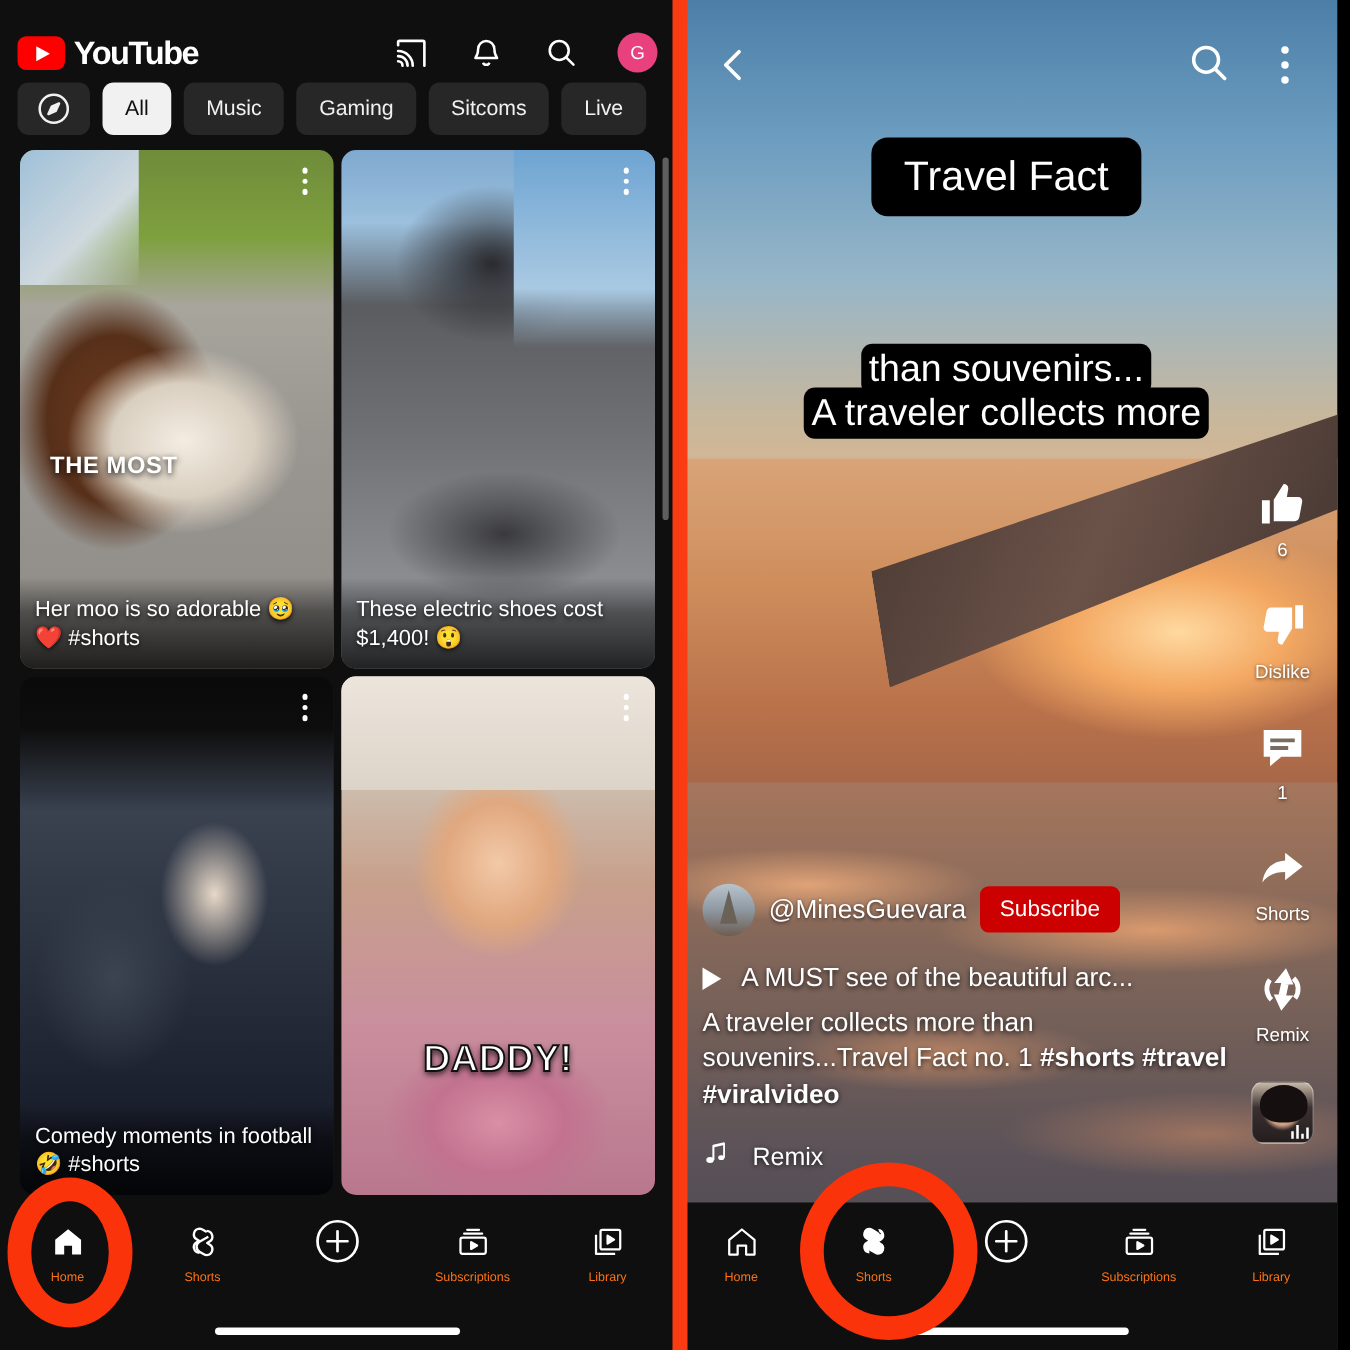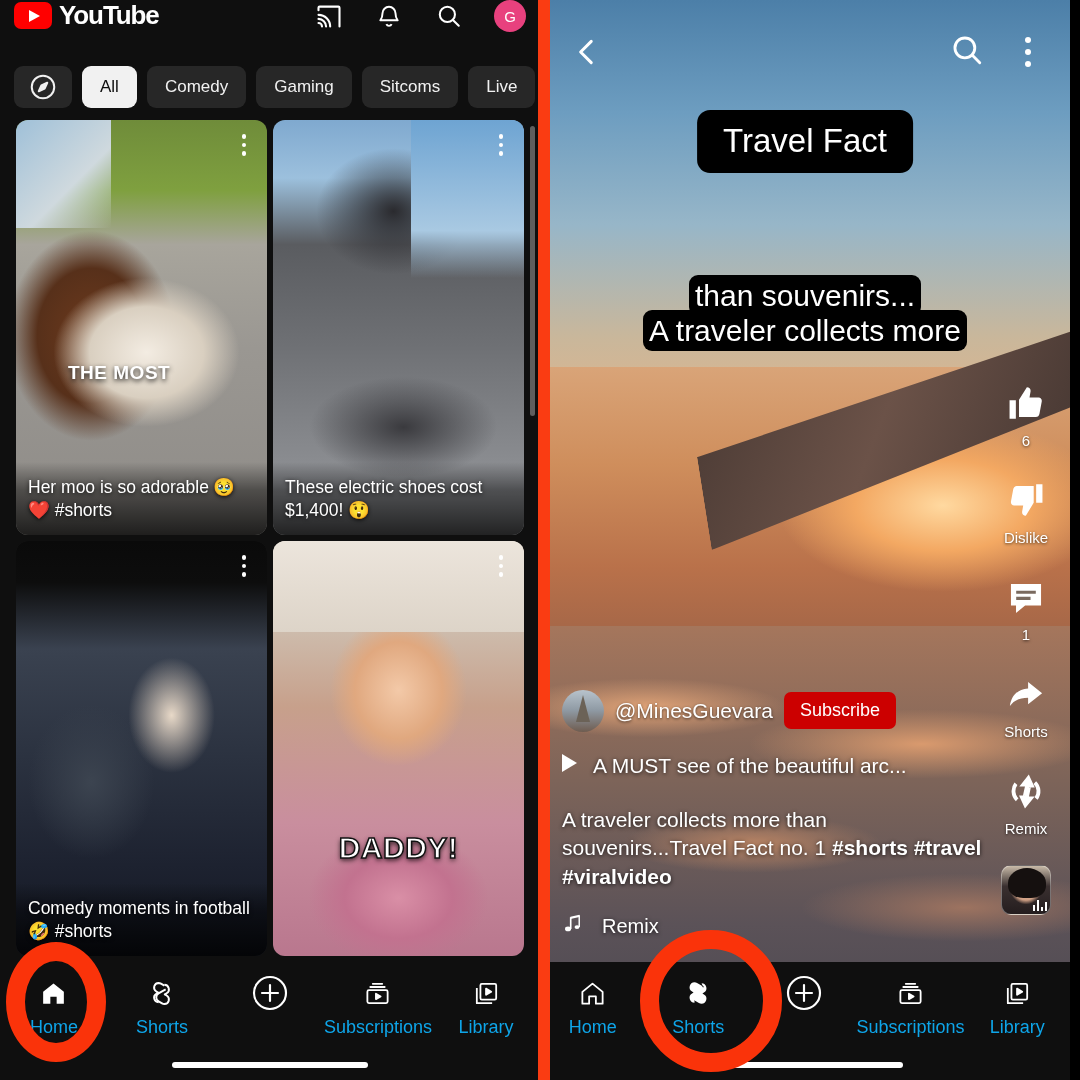--- a/index.html
+++ b/index.html
@@ -8,21 +8,21 @@
 
   .stage { position:relative; width:1080px; height:1080px; display:flex; }
 
   
   .panel-home {
     position:relative; width:540px; height:1080px;
     background:#0f0f0f; overflow:hidden;
   }
 
   .yt-header {
-    height:58px; display:flex; align-items:flex-start;
+    height:58px; display:flex; align-items:flex-end;
     padding:0 14px; background:#0f0f0f;gap:24px;
   }
   .yt-logo { display:flex; align-items:center; gap:7px; }
   .yt-play-badge {
     width:38px; height:27px; background:#FF0000; border-radius:7px;
     display:flex; align-items:center; justify-content:center;
   }
   .yt-play-badge .tri {
     width:0; height:0; border-left:11px solid #fff;
     border-top:6.5px solid transparent; border-bottom:6.5px solid transparent;
@@ -122,21 +122,21 @@
   .bottom-nav {
     position:absolute; left:0; bottom:0; width:100%; height:118px;
     background:#0f0f0f; display:flex; align-items:flex-start;
     padding-top:14px; z-index:9;
   }
   .nav-item {
     flex:1; display:flex; flex-direction:column;
     align-items:center; gap:7px;
   }
   .nav-ico { height:34px; display:flex; align-items:center; justify-content:center; }
-  .nav-label { color:#0ea5e9; font-size:18px; }
+  .nav-label { color:#f97316; font-size:10px; }
   .home-indicator {
     position:absolute; left:50%; transform:translateX(-50%); bottom:12px;
     width:196px; height:6px; border-radius:4px; background:#fff; z-index:10;
   }
 
   
   .panel-shorts {
     position:relative; width:530px; height:1080px; overflow:hidden;
     background:#111;
   }
@@ -225,21 +225,21 @@
   .chan-av .tower {
     position:absolute; left:50%; top:5px; transform:translateX(-50%);
     width:0; height:0; border-left:7px solid transparent;
     border-right:7px solid transparent; border-bottom:27px solid #6b6257;
   }
   .chan-name { font-size:21px; font-weight:500; text-shadow:0 1px 3px rgba(0,0,0,.7); }
   .sub-btn {
     background:#cc0000; color:#fff; font-size:18px; font-weight:500;
     padding:8px 16px; border-radius:7px; border:none; white-space:nowrap;
   }
-  .vid-title-row { display:flex; align-items:flex-start; gap:16px; margin-bottom:28px; }
+  .vid-title-row { display:flex; align-items:center; gap:16px; margin-bottom:10px; }
   .play-tri {
     width:0; height:0; border-left:15px solid #fff;
     border-top:9px solid transparent; border-bottom:9px solid transparent;
     flex:0 0 auto;
   }
   .vid-title { font-size:21px; font-weight:500; text-shadow:0 1px 4px rgba(0,0,0,.8); }
   .s-desc { font-size:21px; line-height:1.35; text-shadow:0 1px 4px rgba(0,0,0,.8); }
   .s-desc b { font-weight:bold; }
   .music-row { display:flex; align-items:center; gap:18px; margin-top:22px; font-size:20px;
     text-shadow:0 1px 4px rgba(0,0,0,.8); }
@@ -294,38 +294,38 @@
     </div>
 
     <div class="chips-row">
       <div class="chip compass">
         <svg width="30" height="30" viewBox="0 0 24 24" fill="none" stroke="#f1f1f1" stroke-width="1.6">
           <circle cx="12" cy="12" r="9"></circle>
           <path d="M15.4 8.6 10.7 10.7 8.6 15.4l4.7-2.1Z" fill="#f1f1f1" stroke-linejoin="round"></path>
         </svg>
       </div>
       <div class="chip active">All</div>
-      <div class="chip">Comedy</div>
+      <div class="chip">Music</div>
       <div class="chip">Gaming</div>
       <div class="chip">Sitcoms</div>
       <div class="chip">Live</div>
     </div>
 
     <div class="video-grid">
 
       <div class="vcard">
         <div class="vthumb art-cow">
           <div class="cow-blue"></div>
         </div>
         <div class="vkebab">
             <i></i>
             <i></i>
             <i></i>
           </div>
-        <div class="voverlay-word" style="left:52px; top:242px; font-size:19px;">THE MOST</div>
+        <div class="voverlay-word" style="left:24px; top:242px; font-size:19px;">THE MOST</div>
         <div class="vtitle">Her moo is so adorable 🥹❤️ #shorts</div>
       </div>
 
       <div class="vcard">
         <div class="vthumb art-shoes">
           <div class="shoe-sky"></div>
         </div>
         <div class="vkebab">
             <i></i>
             <i></i>

